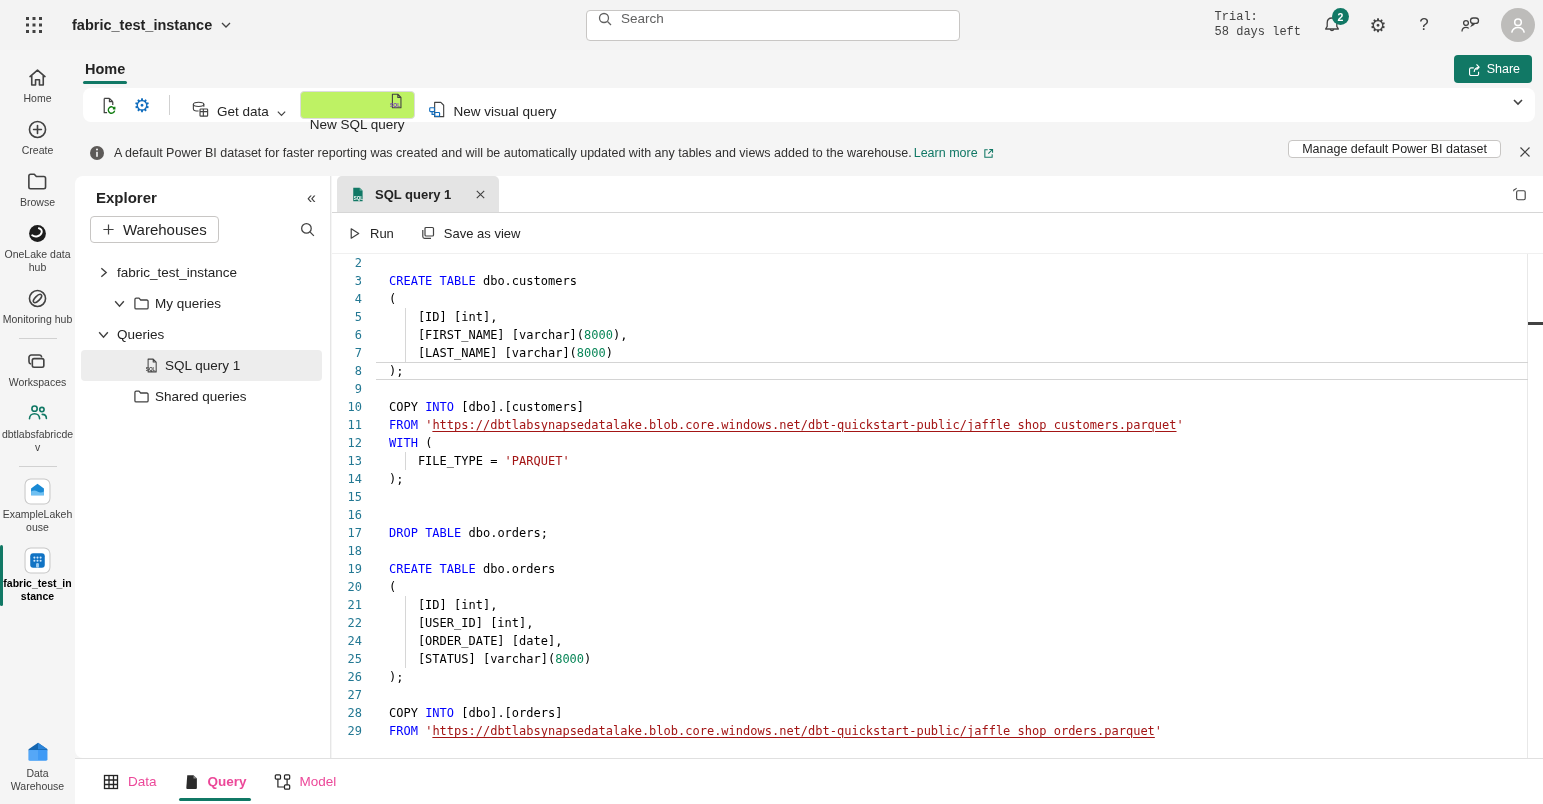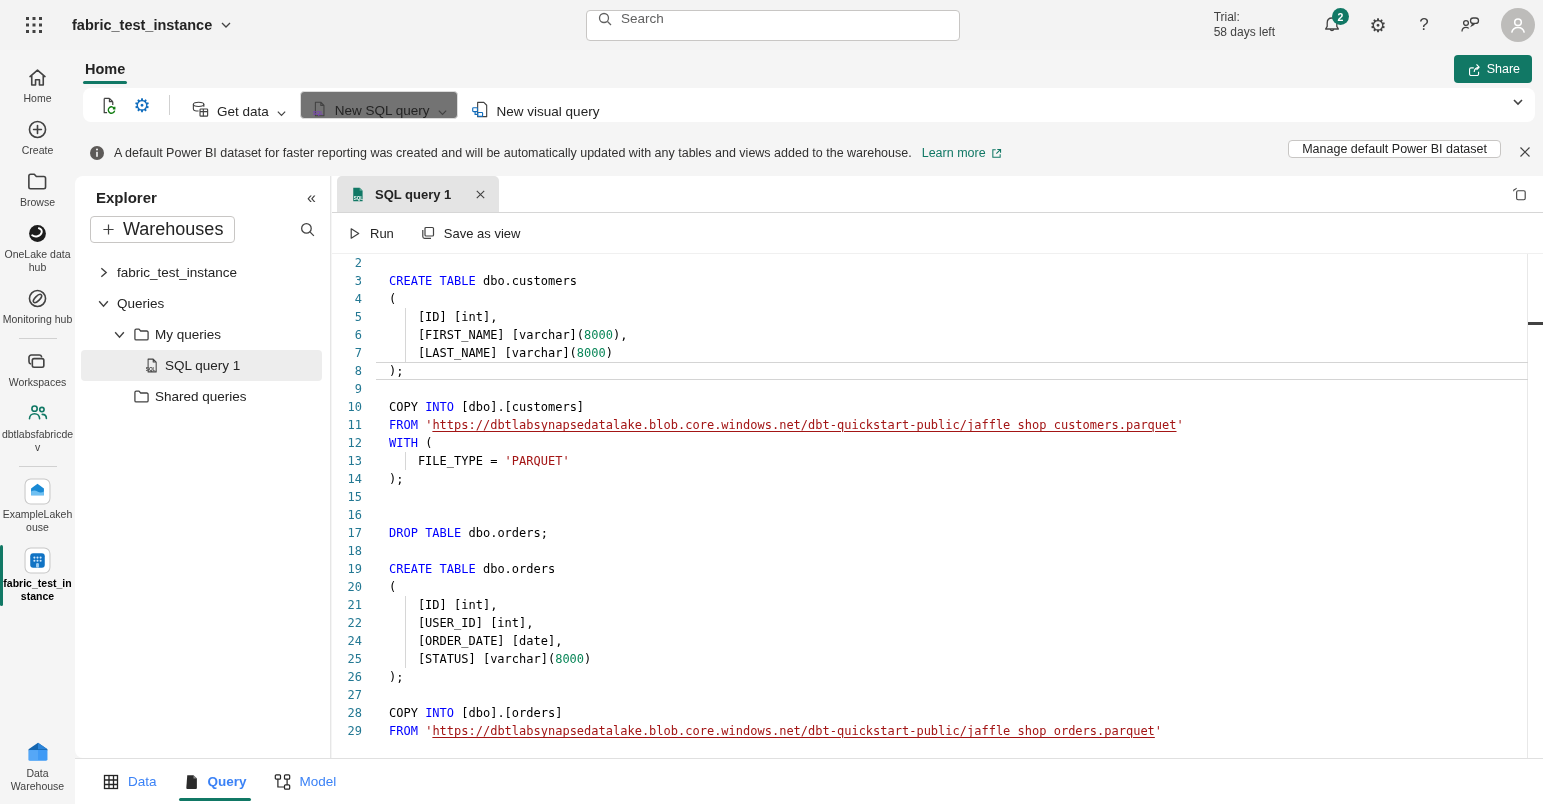--- a/index.html
+++ b/index.html
@@ -7,21 +7,21 @@
   body { font-family:"Liberation Sans", sans-serif; background:#f5f5f5; color:#242424; position:relative; }
 
   
   .topbar { position:absolute; left:0; top:0; width:1543px; height:50px; background:#f3f3f3; display:flex; align-items:center; }
   .waffle { width:40px; height:40px; margin-left:14px; display:flex; align-items:center; justify-content:center; cursor:pointer; }
   .wsname { display:flex; align-items:center; gap:8px; margin-left:18px; font-size:14.5px; font-weight:600; color:#242424; cursor:pointer; }
   .searchbox { position:absolute; left:586px; top:10px; width:374px; height:31px; background:#fff; border:1px solid #c8c6c4; border-radius:4px; display:flex; align-items:flex-start; padding:0 10px; gap:8px; }
   .searchbox input { border:none; outline:none; font-size:13.5px; flex:1; color:#242424; font-family:"Liberation Sans",sans-serif; background:transparent; }
   .searchbox input::placeholder { color:#616161; }
   .topright { position:absolute; right:0; top:0; height:50px; display:flex; align-items:center; gap:8px; padding-right:8px; }
-  .trial { font-size:12px; color:#424242; line-height:15px; margin-right:30px; text-align:left; }
+  .trial { font-size:12px; color:#424242; line-height:15px; margin-right:4px; text-align:left;font-family:Liberation Mono, monospace; }
   .tbtn { width:38px; height:38px; display:flex; align-items:center; justify-content:center; position:relative; cursor:pointer; color:#424242; }
   .badge { position:absolute; top:2px; right:2px; min-width:17px; height:17px; border-radius:9px; background:#117865; color:#fff; font-size:10.5px; font-weight:700; display:flex; align-items:center; justify-content:center; }
   .avatar { width:34px; height:34px; border-radius:50%; background:#bdbcba; display:flex; align-items:center; justify-content:center; cursor:pointer; margin-left:4px; }
   .glyph { font-size:19px; line-height:1; }
 
   
   .rail { position:absolute; left:0; top:50px; width:75px; height:754px; background:#f5f5f5; display:flex; flex-direction:column; align-items:center; padding-top:10px; }
   .rail-item { width:75px; padding:6px 2px 7px; display:flex; flex-direction:column; align-items:center; gap:3px; cursor:pointer; position:relative; }
   .rail-item .lbl { font-size:10.5px; line-height:13px; color:#424242; text-align:center; width:72px; overflow-wrap:anywhere; }
   .rail-item.selected::before { content:""; position:absolute; left:0; top:4px; bottom:4px; width:3px; background:#117865; border-radius:2px; }
@@ -33,37 +33,37 @@
   .row2 { position:absolute; left:75px; top:50px; right:0; height:38px; background:#f5f5f5; display:flex; align-items:center; }
   .home-tab { margin-left:8px; padding:0 2px; font-size:14.5px; font-weight:700; color:#242424; position:relative; height:100%; display:flex; align-items:center; cursor:pointer; }
   .home-tab::after { content:""; position:absolute; left:0; right:0; bottom:4px; height:3px; border-radius:2px; background:#117865; }
   .share-btn { position:absolute; right:11px; top:5px; height:28px; background:#117865; color:#fff; border:none; border-radius:4px; font-size:12.5px; font-family:"Liberation Sans",sans-serif; display:flex; align-items:center; gap:6px; padding:0 12px; cursor:pointer; }
 
   .toolbar { position:absolute; left:75px; top:88px; right:0; height:46px; }
   .toolbar-strip { position:absolute; left:8px; right:8px; top:0; height:34px; background:#fff; border-radius:8px; display:flex; align-items:center; padding:0 10px; gap:4px; }
   .tool-ic { width:30px; height:26px; display:flex; align-items:center; justify-content:center; border-radius:4px; cursor:pointer; }
   .tool-sep { width:1px; height:20px; background:#d1d1d1; margin:0 8px; }
   .tool-btn { display:flex; align-items:flex-end; gap:7px; font-size:13.5px; color:#242424; padding:0 9px; height:28px; border-radius:4px; cursor:pointer; }
-  .tool-btn.pill { background:#737373; border:1px solid #dcdcdc; }
+  .tool-btn.pill { background:#bef264; border:1px solid #dcdcdc;flex-direction:column; }
   .toolbar-chevron { position:absolute; right:18px; top:7px; cursor:pointer; }
 
   .banner { position:absolute; left:75px; top:134px; right:0; height:38px; display:flex; align-items:center; background:#f5f5f5; }
   .banner .msg { font-size:12.5px; color:#323130; margin-left:9px; }
-  .banner .lm { color:#117865; font-size:12.5px; margin-left:10px; cursor:pointer; display:flex; align-items:center; gap:4px; }
+  .banner .lm { color:#117865; font-size:12.5px; margin-left:2px; cursor:pointer; display:flex; align-items:center; gap:4px; }
   .banner .info { margin-left:14px; display:flex; }
   .manage-btn { position:absolute; right:42px; top:6px; height:18px; padding:0 13px; background:#fff; border:1px solid #c8c6c4; border-radius:4px; font-size:12.5px; font-family:"Liberation Sans",sans-serif; color:#242424; cursor:pointer;text-align:center; }
   .banner-x { position:absolute; right:10px; top:10px; cursor:pointer; }
 
   
   .explorer { position:absolute; left:75px; top:176px; width:256px; height:582px; background:#fff; border-right:1px solid #e6e6e6; border-radius:8px 0 0 8px; }
   .exp-head { display:flex; align-items:center; justify-content:space-between; padding:13px 14px 8px 21px; }
   .exp-title { font-size:15px; font-weight:700; }
   .exp-collapse { font-size:16px; color:#424242; cursor:pointer; line-height:1; }
   .exp-actions { display:flex; align-items:center; justify-content:space-between; padding:2px 14px 10px 15px; }
-  .wh-btn { display:flex; align-items:center; gap:8px; height:27px; border:1px solid #c8c6c4; border-radius:4px; background:#fff; padding:0 11px; font-size:18px; font-family:"Liberation Sans",sans-serif; cursor:pointer; color:#242424; }
+  .wh-btn { display:flex; align-items:center; gap:8px; height:27px; border:1px solid #c8c6c4; border-radius:4px; background:#fff; padding:0 11px; font-size:15px; font-family:"Liberation Sans",sans-serif; cursor:pointer; color:#242424; }
   .exp-search { cursor:pointer; display:flex; }
   .tree { padding-top:4px; }
   .tree-row { height:31px; display:flex; align-items:center; gap:5px; font-size:13.5px; color:#242424; cursor:pointer; margin:0 8px 0 6px; border-radius:4px; padding-right:4px; }
   .tree-row.selected { background:#ededed; }
   .tree-chev, .tree-sp { width:17px; display:flex; justify-content:center; flex:none; }
   .tree-ic { display:flex; flex:none; }
 
   
   .editor { position:absolute; left:332px; top:176px; right:0; height:582px; background:#fff; }
   .tabbar { height:37px; border-bottom:1px solid #d6d6d6; display:flex; align-items:center; position:relative; }
@@ -80,21 +80,21 @@
   .ct { flex:1; white-space:pre; padding-left:13px; position:relative; color:#000; }
   .cline.guided .ct::before { content:""; position:absolute; left:29px; top:0; bottom:0; width:1px; background:#d6d6d6; }
   .cline.current::after { content:""; position:absolute; left:44px; right:15px; top:0; bottom:0; border-top:1px solid #d4d4d4; border-bottom:1px solid #d4d4d4; pointer-events:none; }
   .c-k { color:#0000FF; } .c-s { color:#A31515; } .c-nu { color:#098658; } .c-c { color:#008000; }
   .c-u { color:#A31515; text-decoration:underline; text-underline-offset:2px; }
   .sb-divider { position:absolute; right:15px; top:0; bottom:0; width:1px; background:#e8e8e8; }
   .ov-mark { position:absolute; right:0; top:68px; width:15px; height:3px; background:#424242; }
 
   
   .bottombar { position:absolute; left:75px; right:0; top:758px; height:46px; background:#fff; border-top:1px solid #e0e0e0; display:flex; align-items:center; gap:14px; padding-left:21px; }
-  .btab { display:flex; align-items:center; gap:8px; font-size:13.5px; color:#3b82f6; height:100%; padding:0 6px; position:relative; cursor:pointer; }
+  .btab { display:flex; align-items:center; gap:8px; font-size:13.5px; color:#ec4899; height:100%; padding:0 6px; position:relative; cursor:pointer; }
   .btab.active { font-weight:700; }
   .btab.active::after { content:""; position:absolute; left:2px; right:2px; bottom:3px; height:3px; border-radius:2px; background:#117865; }
 
   svg { display:block; }
 </style>
 </head>
 <body>
 
 <header class="topbar">
   <div class="waffle">
@@ -413,40 +413,40 @@
   </div>
   <div class="tree" id="tree">
       <div class="tree-row" style="padding-left: 14px;">
         <span class="tree-chev">
           <svg width="13" height="13" viewBox="0 0 12 12">
             <path d="M4 2 L8.5 6 L4 10" fill="none" stroke="#424242" stroke-width="1.3"></path>
           </svg>
         </span>
         <span>fabric_test_instance</span>
       </div>
+      <div class="tree-row" style="padding-left: 30px;">
+        <span class="tree-chev">
+          <svg width="13" height="13" viewBox="0 0 12 12">
+            <path d="M2 4 L6 8.5 L10 4" fill="none" stroke="#424242" stroke-width="1.3"></path>
+          </svg>
+        </span>
+        <span class="tree-ic">
+          <svg width="17" height="17" viewBox="0 0 16 16">
+            <path d="M1.8 4.2 a1.2 1.2 0 0 1 1.2-1.2 h2.7 l1.5 1.7 h5.8 a1.2 1.2 0 0 1 1.2 1.2 v6 a1.2 1.2 0 0 1 -1.2 1.2 h-10 a1.2 1.2 0 0 1 -1.2-1.2 z" fill="none" stroke="#424242" stroke-width="1.2" stroke-linejoin="round"></path>
+          </svg>
+        </span>
+        <span>My queries</span>
+      </div>
       <div class="tree-row" style="padding-left: 14px;">
         <span class="tree-chev">
           <svg width="13" height="13" viewBox="0 0 12 12">
             <path d="M2 4 L6 8.5 L10 4" fill="none" stroke="#424242" stroke-width="1.3"></path>
           </svg>
         </span>
         <span>Queries</span>
-      </div>
-      <div class="tree-row" style="padding-left: 30px;">
-        <span class="tree-chev">
-          <svg width="13" height="13" viewBox="0 0 12 12">
-            <path d="M2 4 L6 8.5 L10 4" fill="none" stroke="#424242" stroke-width="1.3"></path>
-          </svg>
-        </span>
-        <span class="tree-ic">
-          <svg width="17" height="17" viewBox="0 0 16 16">
-            <path d="M1.8 4.2 a1.2 1.2 0 0 1 1.2-1.2 h2.7 l1.5 1.7 h5.8 a1.2 1.2 0 0 1 1.2 1.2 v6 a1.2 1.2 0 0 1 -1.2 1.2 h-10 a1.2 1.2 0 0 1 -1.2-1.2 z" fill="none" stroke="#424242" stroke-width="1.2" stroke-linejoin="round"></path>
-          </svg>
-        </span>
-        <span>My queries</span>
       </div>
       <div class="tree-row selected" style="padding-left: 62px;">
         <span class="tree-ic">
           <svg width="17" height="17" viewBox="0 0 20 20">
             <path d="M6 2.5 H12 L15.5 6 V17.5 H6 Z M12 2.5 V6 H15.5" fill="none" stroke="#424242" stroke-width="1.2" stroke-linejoin="round"></path>
             <text x="3.2" y="16.6" font-size="5.6" font-weight="bold" fill="#424242" font-family="Liberation Sans, sans-serif">SQL</text>
           </svg>
         </span>
         <span>SQL query 1</span>
       </div>

